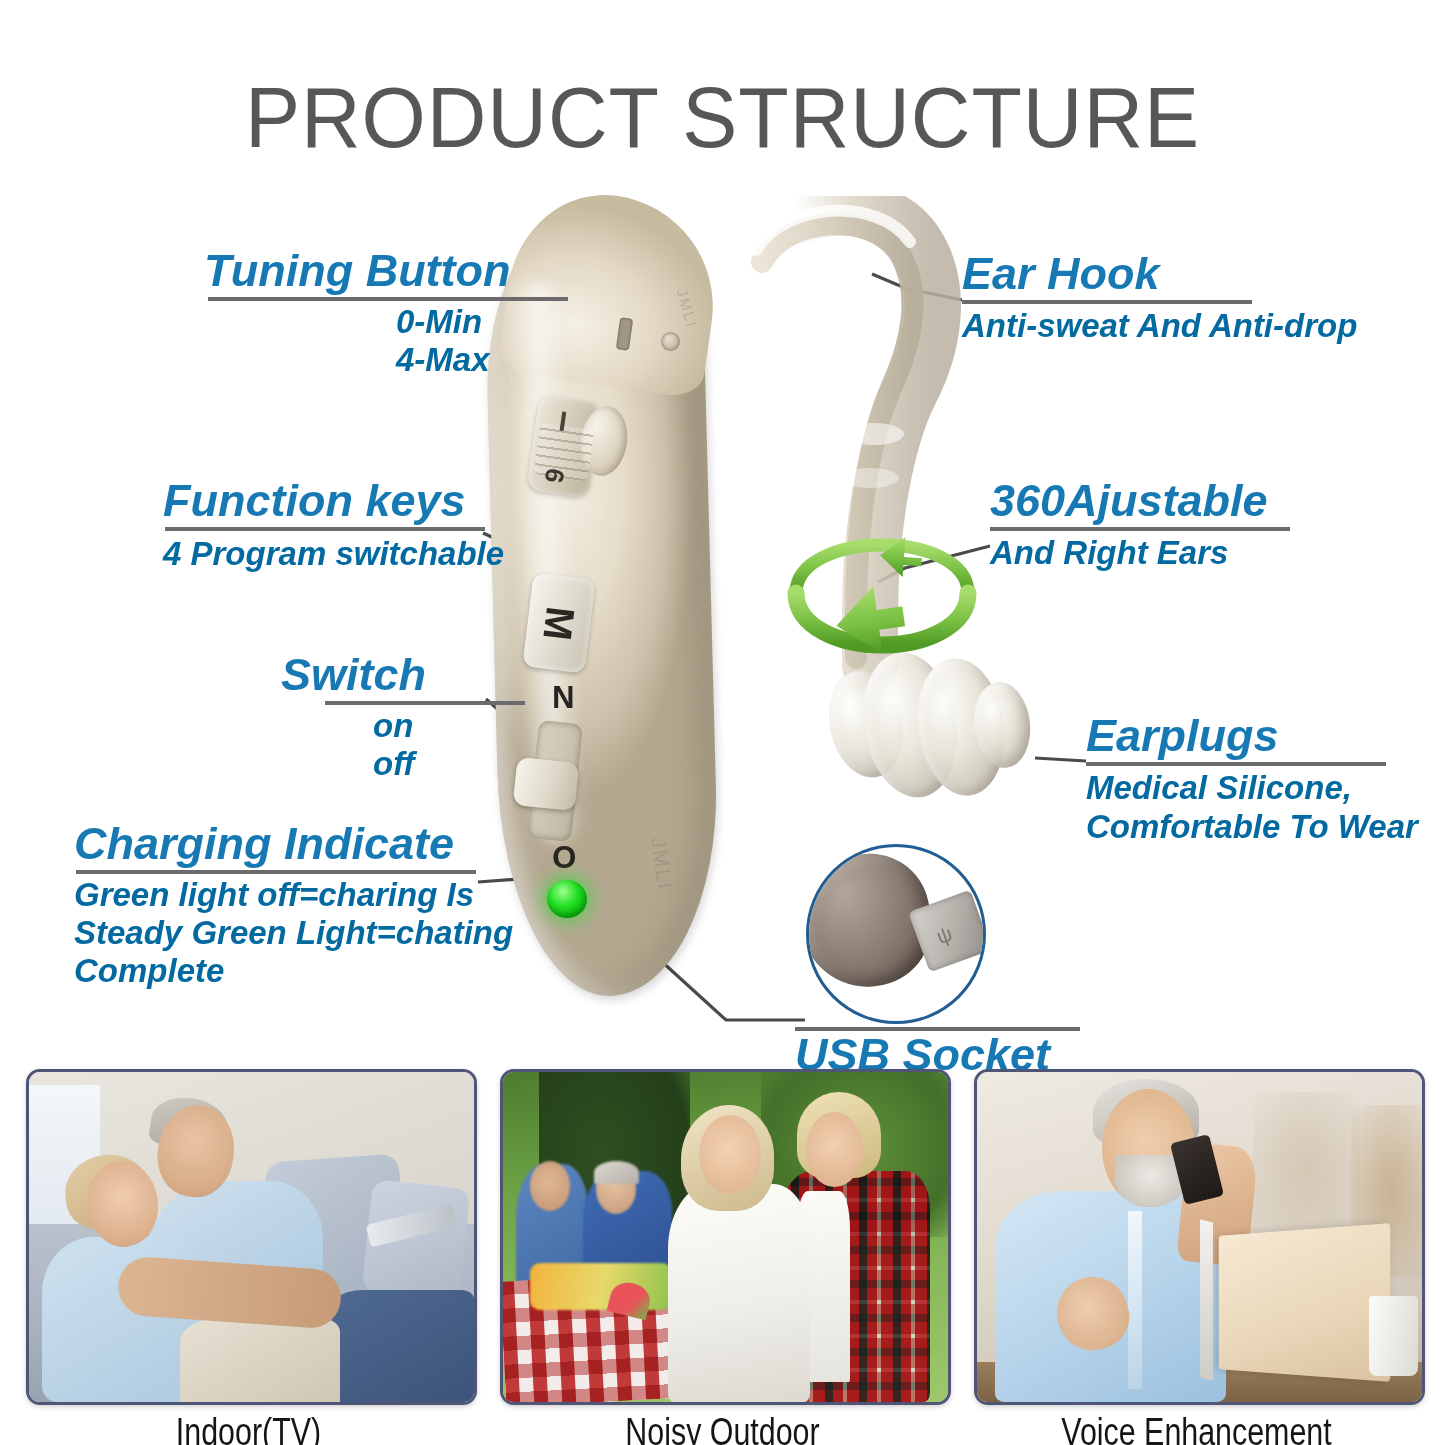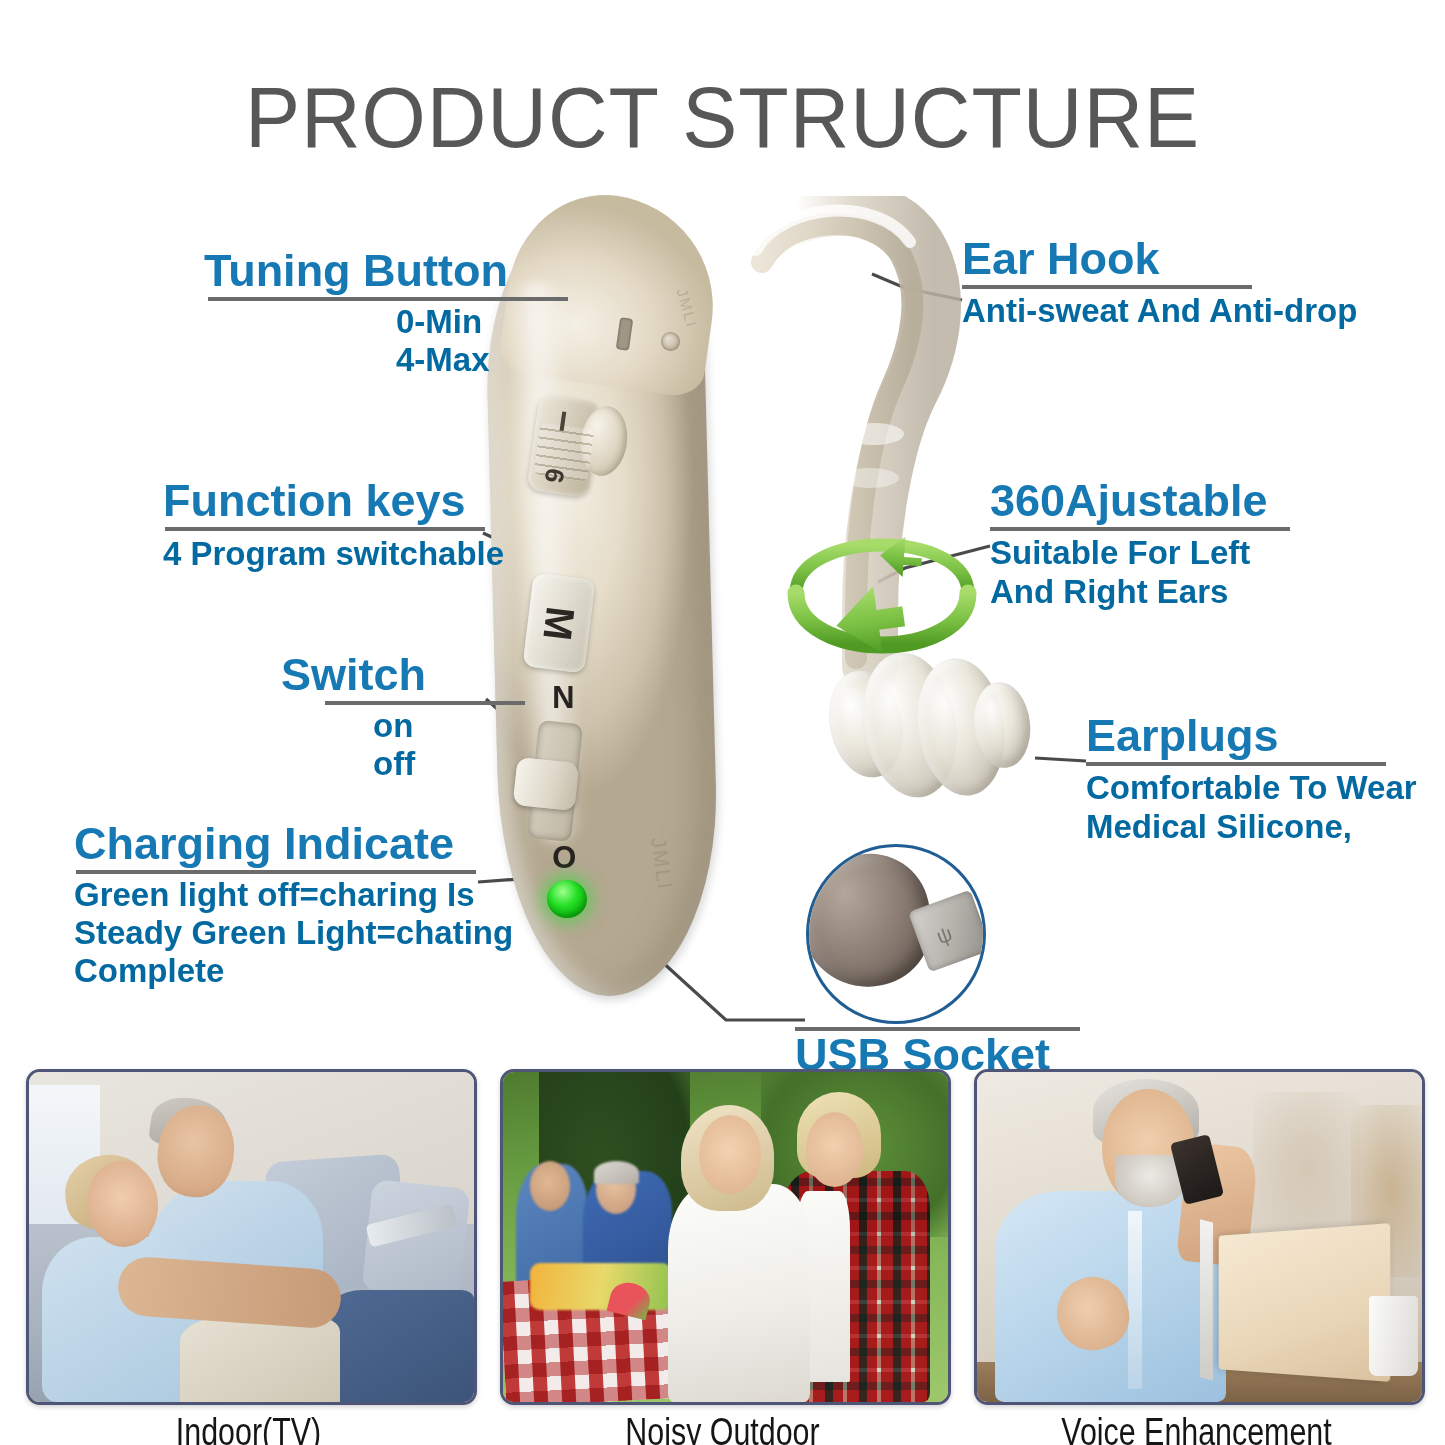--- a/index.html
+++ b/index.html
@@ -28,21 +28,21 @@
     text-align: center;
     font-size: 86px;
     font-weight: 500;
     letter-spacing: 1px;
     color: #575757;
     font-family: "Liberation Sans", sans-serif;
     transform: scaleX(0.96);
   }
 
   
-  .callout { position: absolute; }
+  .callout { position: absolute; font-style: italic; }
   .callout .hl {
     color: #1779b3;
     font-weight: bold;
     line-height: 1.02;
     white-space: nowrap;
   }
   .callout .rule {
     height: 4px;
     background: #6b6b6b;
     margin: 3px 0 2px 0;
@@ -69,21 +69,21 @@
   #co-switch       { left: 281px; top: 636px; }
   #co-switch .hl   { font-size: 45px; }
   #co-switch .rule { width: 200px; margin-left: 44px; }
   #co-switch .sub  { font-size: 33px; margin-left: 92px; margin-top: 4px; }
 
   #co-charging       { left: 74px; top: 805px; }
   #co-charging .hl   { font-size: 45px; }
   #co-charging .rule { width: 400px; margin-left: 2px; }
   #co-charging .sub  { font-size: 33px; margin-left: 0px; margin-top: 4px; }
 
-  #co-earhook       { left: 962px; top: 220px; }
+  #co-earhook       { left: 962px; top: 235px; }
   #co-earhook .hl   { font-size: 45px; margin-left: 0px; }
   #co-earhook .rule { width: 290px; }
   #co-earhook .sub  { font-size: 33px; margin-top: 5px; }
 
   #co-360       { left: 990px; top: 462px; }
   #co-360 .hl   { font-size: 45px; }
   #co-360 .rule { width: 300px; }
   #co-360 .sub  { font-size: 33px; margin-top: 5px; }
 
   #co-earplugs       { left: 1086px; top: 697px; }
@@ -688,29 +688,28 @@
 
   <div class="callout right" id="co-earhook">
     <div class="hl">Ear Hook</div>
     <div class="rule"></div>
     <div class="sub">Anti-sweat And Anti-drop</div>
   </div>
 
   <div class="callout right" id="co-360">
     <div class="hl">360Ajustable</div>
     <div class="rule"></div>
-    <div class="sub">Suitable For Left</div>
     <div class="sub">And Right Ears</div>
   </div>
 
   <div class="callout right" id="co-earplugs">
     <div class="hl">Earplugs</div>
     <div class="rule"></div>
+    <div class="sub">Medical Silicone,</div>
     <div class="sub">Comfortable To Wear</div>
-    <div class="sub">Medical Silicone,</div>
   </div>
 
   <div class="callout" id="co-usb">
     <div class="rule"></div>
     <div class="hl">USB Socket</div>
   </div>
 
   <div class="photos">
 
     <div class="photo-frame" id="photo1">

